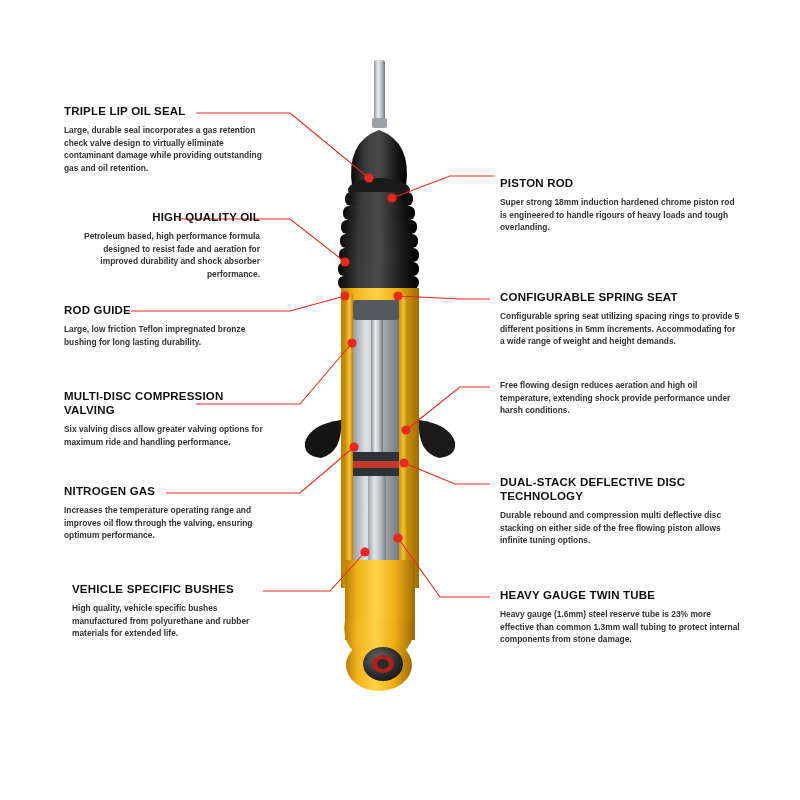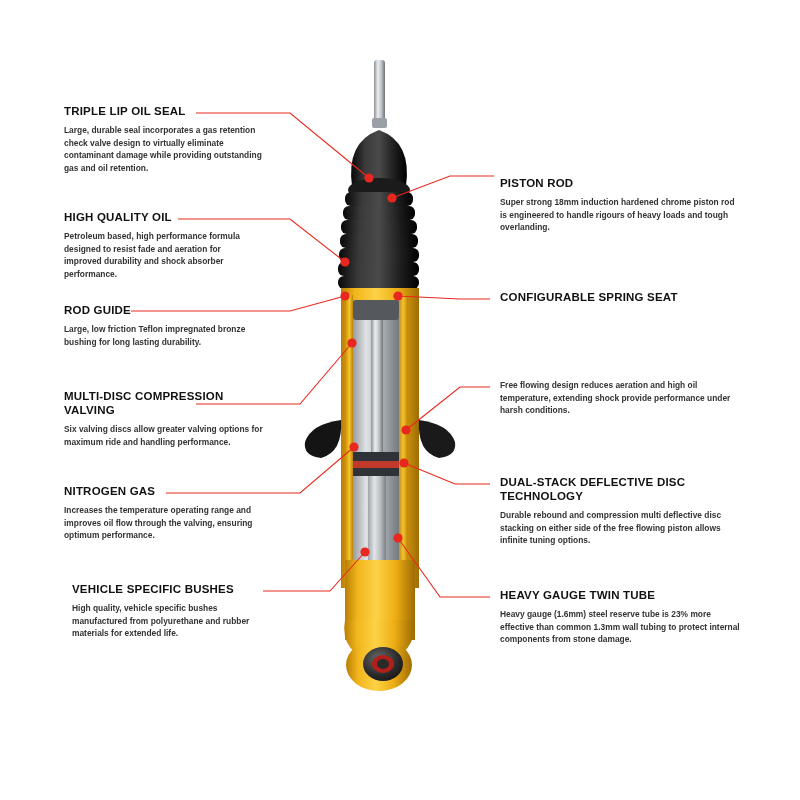--- a/index.html
+++ b/index.html
@@ -184,21 +184,21 @@
       <circle cx="404" cy="463" r="4.6"></circle>
       <circle cx="398" cy="538" r="4.6"></circle>
     </g>
   </svg>
 
   <div class="callout" style="left:64px; top:104px; width:200px;">
     <p class="title">TRIPLE LIP OIL SEAL</p>
     <p class="body">Large, durable seal incorporates a gas retention check valve design to virtually eliminate contaminant damage while providing outstanding gas and oil retention.</p>
   </div>
 
-  <div class="callout" style="left:64px; top:210px; width:196px;">
+  <div class="callout" style="left:64px; top:210px; width:196px;text-align:right;">
     <p class="title">HIGH QUALITY OIL</p>
     <p class="body">Petroleum based, high performance formula designed to resist fade and aeration for improved durability and shock absorber performance.</p>
   </div>
 
   <div class="callout" style="left:64px; top:303px; width:192px;">
     <p class="title">ROD GUIDE</p>
     <p class="body">Large, low friction Teflon impregnated bronze bushing for long lasting durability.</p>
   </div>
 
   <div class="callout" style="left:64px; top:484px; width:196px;">
@@ -216,20 +216,21 @@
     <p class="body">High quality, vehicle specific bushes manufactured from polyurethane and rubber materials for extended life.</p>
   </div>
 
   <div class="callout" style="left:500px; top:176px; width:238px;">
     <p class="title">PISTON ROD</p>
     <p class="body">Super strong 18mm induction hardened chrome piston rod is engineered to handle rigours of heavy loads and tough overlanding.</p>
   </div>
 
   <div class="callout" style="left:500px; top:290px; width:240px;">
     <p class="title">CONFIGURABLE SPRING SEAT</p>
+    <p class="body">Configurable spring seat utilizing spacing rings to provide 5 different positions in 5mm increments. Accommodating for a wide range of weight and height demands.</p>
   </div>
 
   <div class="callout" style="left:500px; top:379px; width:234px;">
     <p class="body">Free flowing design reduces aeration and high oil temperature, extending shock provide performance under harsh conditions.</p>
   </div>
 
   <div class="callout" style="left:500px; top:475px; width:236px;">
     <p class="title">DUAL-STACK DEFLECTIVE DISC TECHNOLOGY</p>
     <p class="body">Durable rebound and compression multi deflective disc stacking on either side of the free flowing piston allows infinite tuning options.</p>
   </div>

